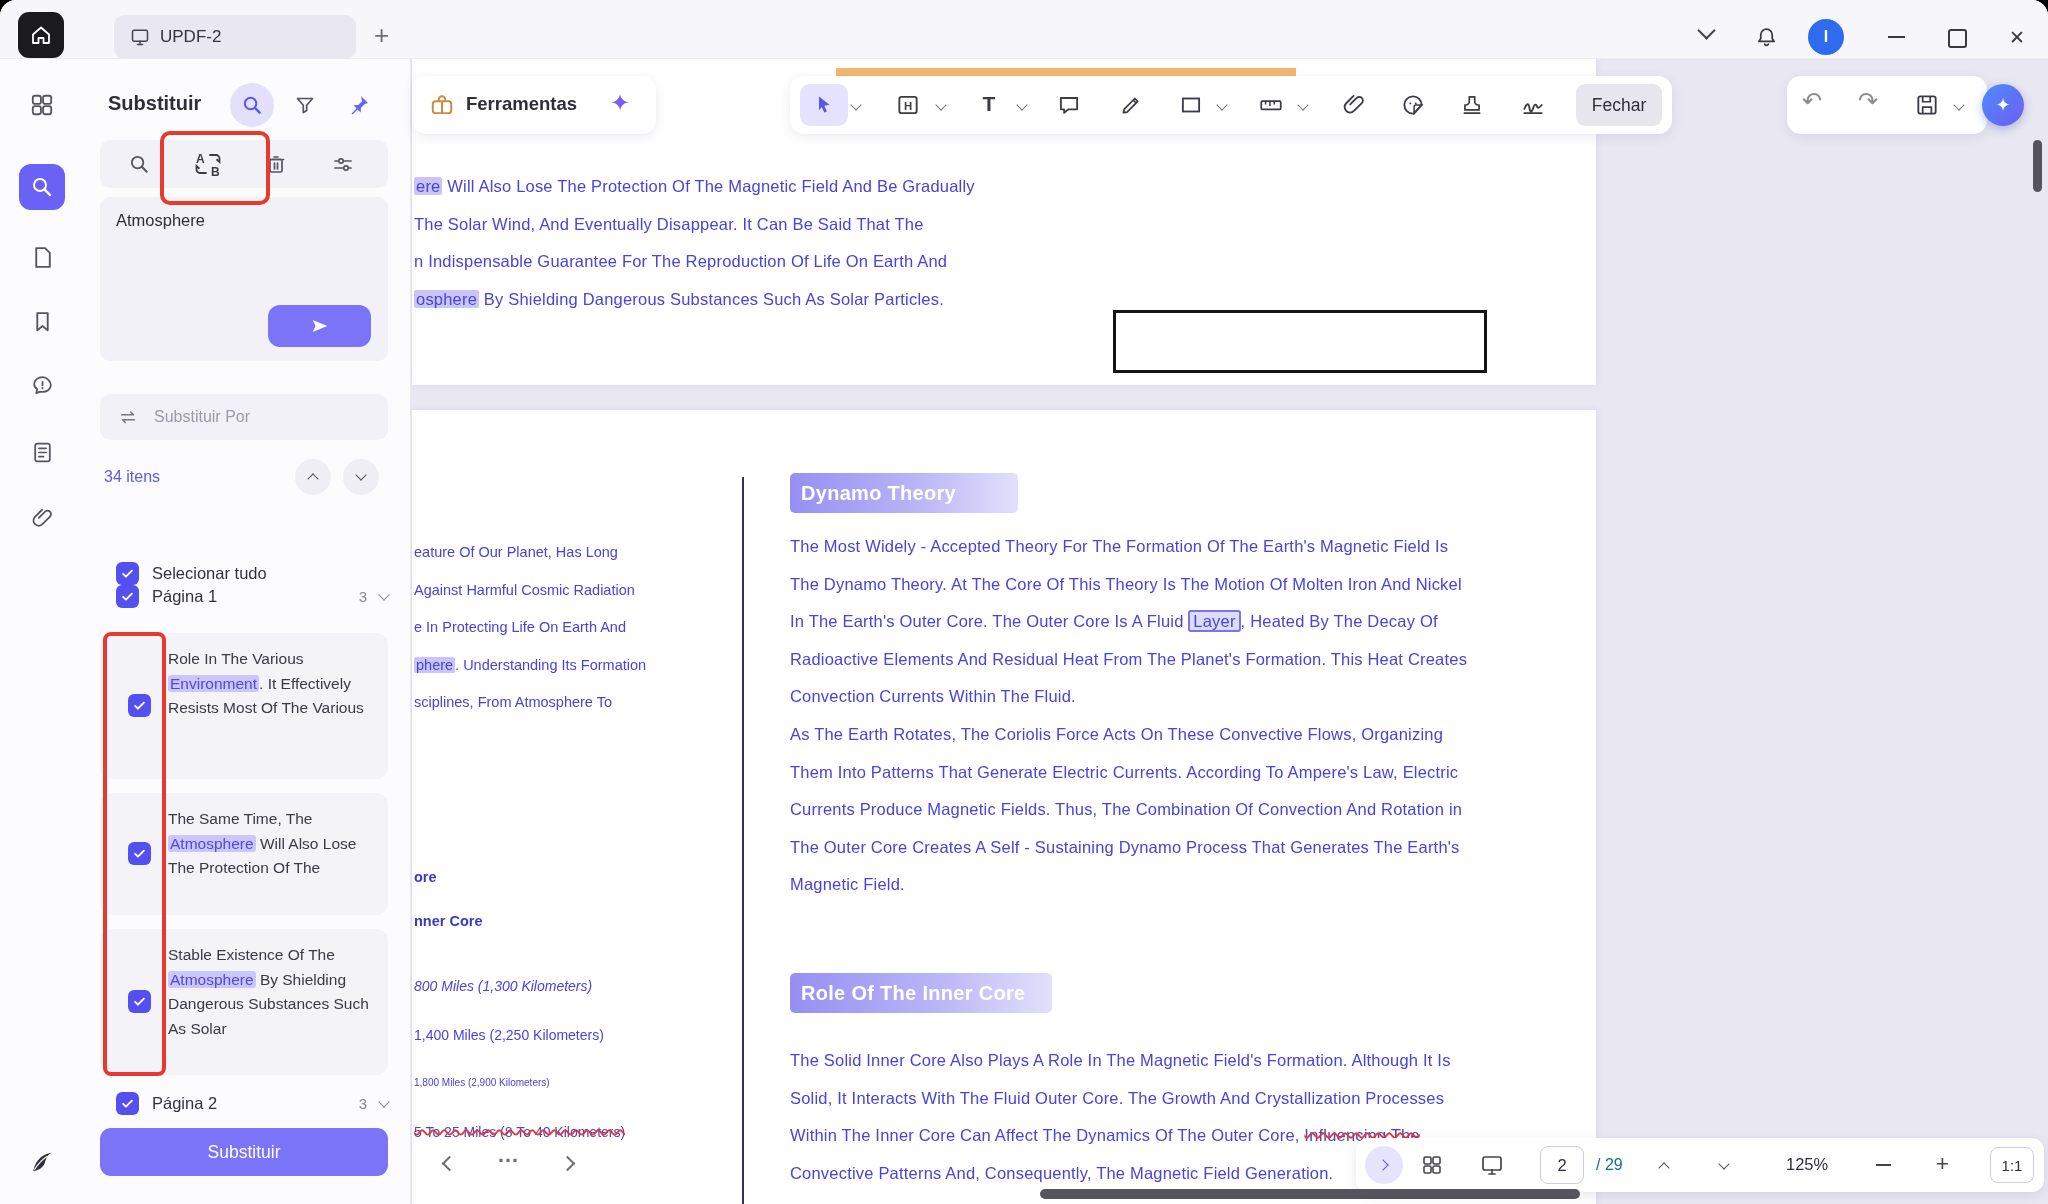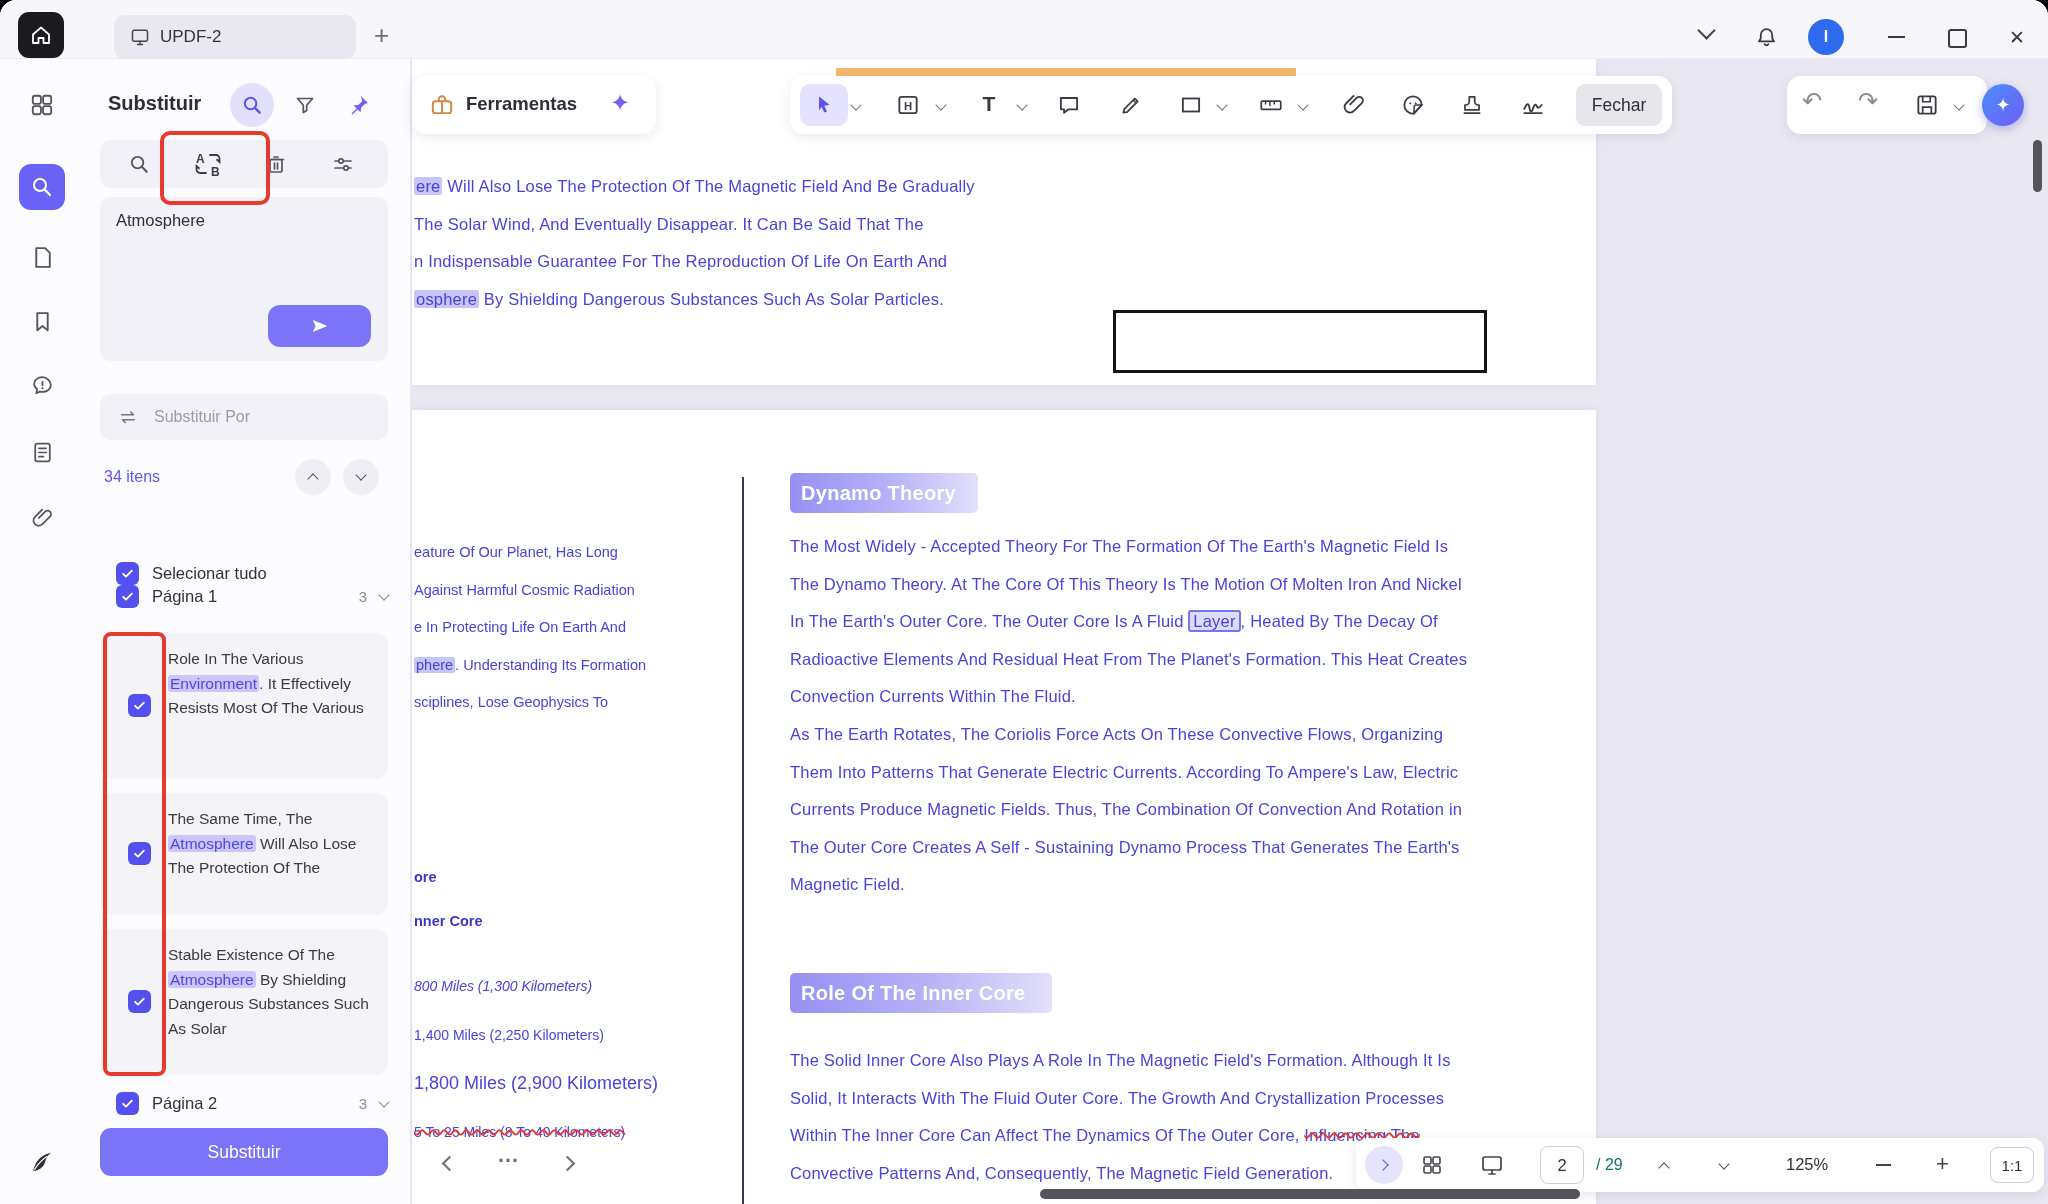--- a/index.html
+++ b/index.html
@@ -85,29 +85,29 @@
     <div class="dl" style="left:4px;top:230px;z-index:2;"><span class="dmatch">osphere</span><span> By Shielding Dangerous Substances Such As Solar Particles.</span></div>
     <div class="abs" style="left:703px;top:252px;width:368px;height:57px;border:3px solid #141414;background:#fff;z-index:2;"></div>
 
     <div class="page" style="left:2px;top:352px;width:1184px;height:794px;"></div>
     <div class="abs" style="left:332px;top:419px;width:2px;height:727px;background:#35325e;z-index:2;"></div>
 
     <div class="dls" style="left:4px;top:485px;z-index:2;">eature Of Our Planet, Has Long</div>
     <div class="dls" style="left:4px;top:523px;z-index:2;">Against Harmful Cosmic Radiation</div>
     <div class="dls" style="left:4px;top:560px;z-index:2;">e In Protecting Life On Earth And</div>
     <div class="dls" style="left:4px;top:598px;z-index:2;"><span class="dmatch">phere</span><span>. Understanding Its Formation</span></div>
-    <div class="dls" style="left:4px;top:635px;z-index:2;">sciplines, Lose Geophysics To</div>
+    <div class="dls" style="left:4px;top:635px;z-index:2;">sciplines, From Atmosphere To</div>
     <div class="dls" style="left:4px;top:810px;font-weight:700;color:#3b37c4;z-index:2;">ore</div>
     <div class="dls" style="left:4px;top:854px;font-weight:700;color:#3b37c4;z-index:2;">nner Core</div>
     <div class="dls" style="left:4px;top:919px;font-size:14px;z-index:2;font-style:italic;">800 Miles (1,300 Kilometers)</div>
     <div class="dls" style="left:4px;top:968px;font-size:14px;z-index:2;">1,400 Miles (2,250 Kilometers)</div>
-    <div class="dls" style="left:4px;top:1016px;font-size:18px;z-index:2;">1,800 Miles (2,900 Kilometers)</div>
+    <div class="dls" style="left:4px;top:1016px;font-size:10px;z-index:2;">1,800 Miles (2,900 Kilometers)</div>
     <div class="dls strike" style="left:4px;top:1065px;font-size:14px;z-index:2;">5 To 25 Miles (8 To 40 Kilometers)</div>
 
-    <div class="hpill" style="left:380px;top:415px;width:188px;z-index:2;">Dynamo Theory</div>
+    <div class="hpill" style="left:380px;top:415px;width:228px;z-index:2;">Dynamo Theory</div>
     <div class="dl" style="left:380px;top:477px;z-index:2;">The Most Widely - Accepted Theory For The Formation Of The Earth's Magnetic Field Is</div>
     <div class="dl" style="left:380px;top:515px;z-index:2;">The Dynamo Theory. At The Core Of This Theory Is The Motion Of Molten Iron And Nickel</div>
     <div class="dl" style="left:380px;top:552px;z-index:2;text-align:center;"><span>In The Earth's Outer Core. The Outer Core Is A Fluid </span><span class="layerbox">Layer</span><span>, Heated By The Decay Of</span></div>
     <div class="dl" style="left:380px;top:590px;z-index:2;">Radioactive Elements And Residual Heat From The Planet's Formation. This Heat Creates</div>
     <div class="dl" style="left:380px;top:627px;z-index:2;">Convection Currents Within The Fluid.</div>
     <div class="dl" style="left:380px;top:665px;z-index:2;">As The Earth Rotates, The Coriolis Force Acts On These Convective Flows, Organizing</div>
     <div class="dl" style="left:380px;top:703px;z-index:2;">Them Into Patterns That Generate Electric Currents. According To Ampere's Law, Electric</div>
     <div class="dl" style="left:380px;top:740px;z-index:2;">Currents Produce Magnetic Fields. Thus, The Combination Of Convection And Rotation in</div>
     <div class="dl" style="left:380px;top:778px;z-index:2;">The Outer Core Creates A Self - Sustaining Dynamo Process That Generates The Earth's</div>
     <div class="dl" style="left:380px;top:815px;z-index:2;">Magnetic Field.</div>

